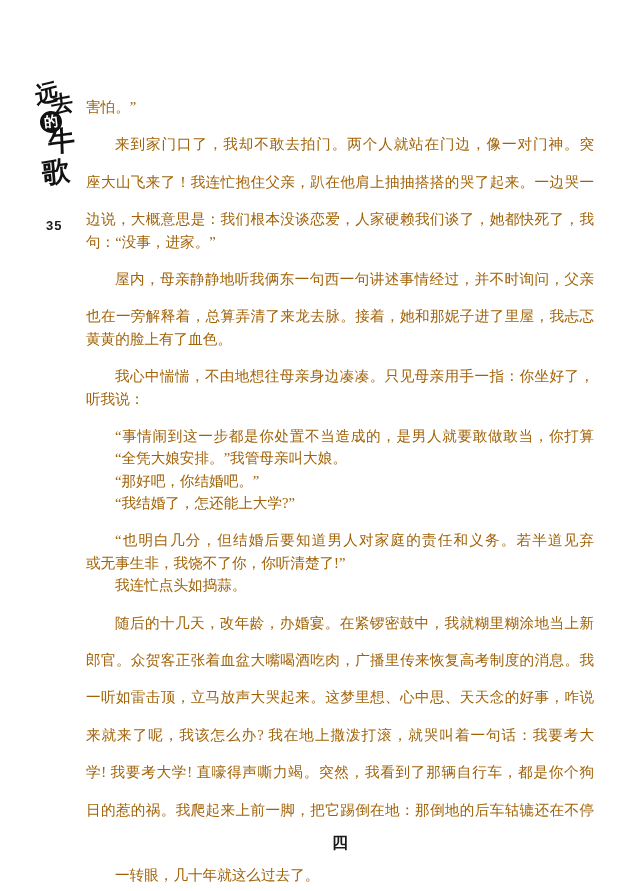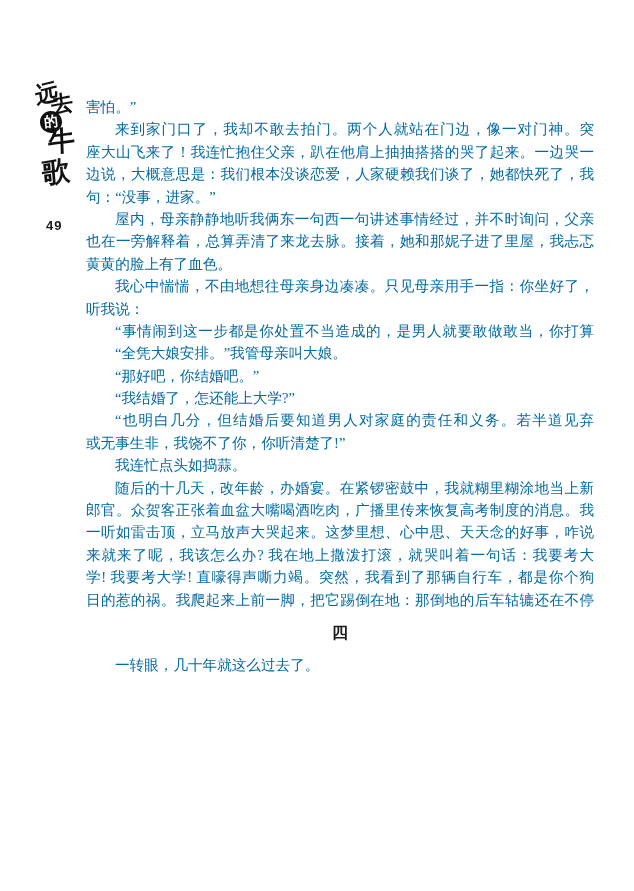--- a/index.html
+++ b/index.html
@@ -47,27 +47,28 @@
   
   .content {
     position: absolute; left: 86px; top: 96px;
     width: 508px;
   }
   .line {
     height: 22.4px;
     line-height: 22.4px;
     font-size: 14.6px;
     white-space: nowrap;
-    color: #0369a1;
+    color: #a16207;
   }
   .line.fill {
     white-space: normal;
     text-align: justify;
     text-align-last: justify;
     overflow: hidden;
+    margin-top: 15px;
   }
   .line.ind { text-indent: 29px; }
   .section-heading {
     height: 22.4px; line-height: 22.4px;
     margin: 11px 0 10px 0;
     text-align: center;
     font-size: 16px;
     font-weight: bold;
     color: #1a1a1a;
   }
@@ -78,21 +79,21 @@
 <div class="page">
 
   <div class="logo">
       <span class="lc c0">远</span>
       <span class="lc c1">去</span>
       <span class="lc c2">的</span>
       <span class="lc c3">牛</span>
       <span class="lc c4">歌</span>
     </div>
 
-  <div class="page-number">49</div>
+  <div class="page-number">35</div>
 
   <div class="content">
       <div class="line">害怕。”</div>
       <div class="line ind fill">来到家门口了，我却不敢去拍门。两个人就站在门边，像一对门神。突</div>
       <div class="line fill">座大山飞来了！我连忙抱住父亲，趴在他肩上抽抽搭搭的哭了起来。一边哭一</div>
       <div class="line fill">边说，大概意思是：我们根本没谈恋爱，人家硬赖我们谈了，她都快死了，我</div>
       <div class="line">句：“没事，进家。”</div>
       <div class="line ind fill">屋内，母亲静静地听我俩东一句西一句讲述事情经过，并不时询问，父亲</div>
       <div class="line fill">也在一旁解释着，总算弄清了来龙去脉。接着，她和那妮子进了里屋，我忐忑</div>
       <div class="line">黄黄的脸上有了血色。</div>

